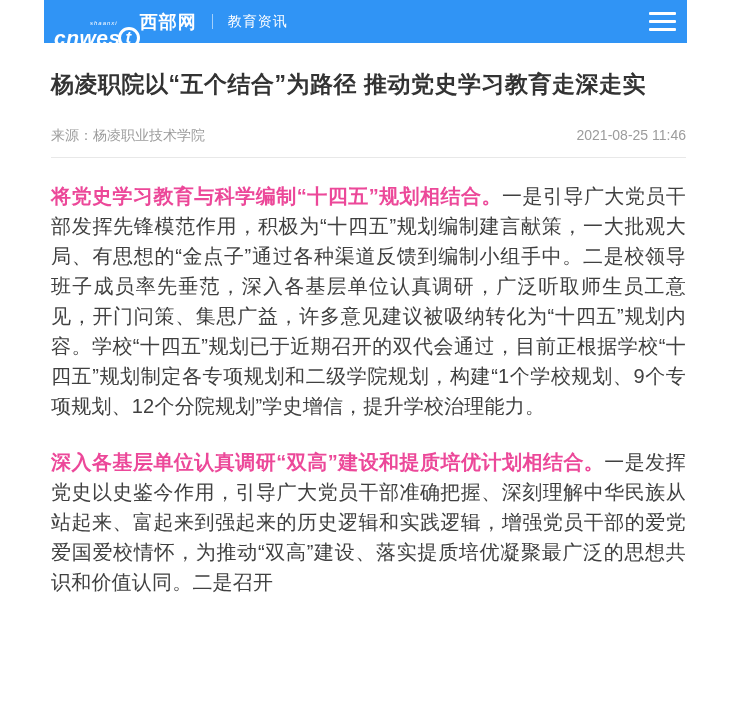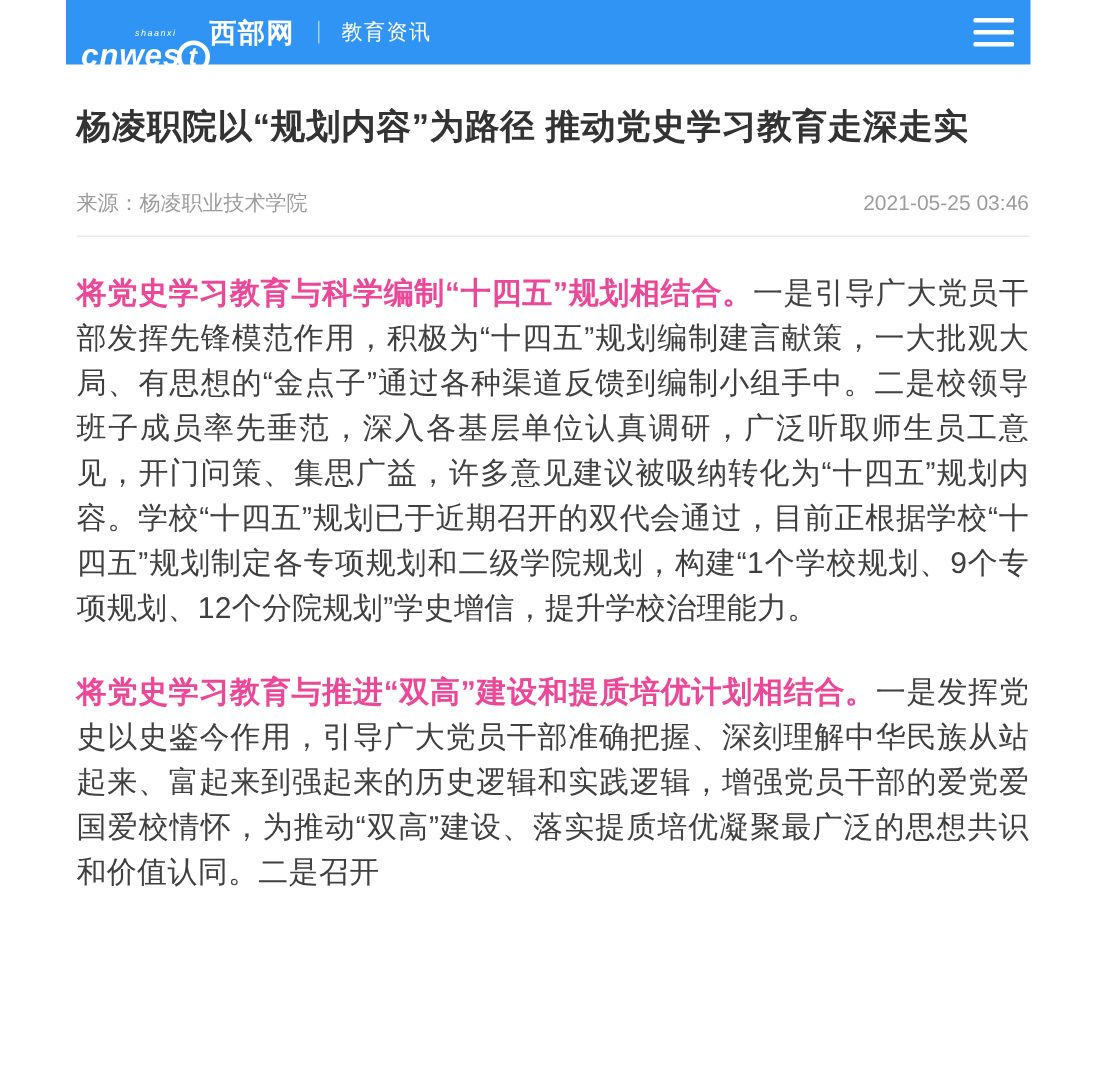--- a/index.html
+++ b/index.html
@@ -153,28 +153,28 @@
     <span class="section">教育资讯</span>
     <span class="spacer"></span>
     <button class="menu" aria-label="menu">
       <i></i>
         <i></i>
         <i></i>
     </button>
   </header>
 
   <main class="article">
-    <h1>杨凌职院以“规划内容”为路径 推动党史学习教育走深走实</h1>
+    <h1>杨凌职院以“五个结合”为路径 推动党史学习教育走深走实</h1>
 
     <div class="meta">
       <span class="src"><span>来源：</span><span>杨凌职业技术学院</span></span>
-      <span class="date">2021-05-25 03:46</span>
+      <span class="date">2021-08-25 11:46</span>
     </div>
 
     <hr class="rule">
 
 
     <p><b>将党史学习教育与科学编制“十四五”规划相结合。</b><span>一是引导广大党员干部发挥先锋模范作用，积极为“十四五”规划编制建言献策，一大批观大局、有思想的“金点子”通过各种渠道反馈到编制小组手中。二是校领导班子成员率先垂范，深入各基层单位认真调研，广泛听取师生员工意见，开门问策、集思广益，许多意见建议被吸纳转化为“十四五”规划内容。学校“十四五”规划已于近期召开的双代会通过，目前正根据学校“十四五”规划制定各专项规划和二级学院规划，构建“1个学校规划、9个专项规划、12个分院规划”学史增信，提升学校治理能力。</span></p>
 
-    <p><b>将党史学习教育与推进“双高”建设和提质培优计划相结合。</b><span>一是发挥党史以史鉴今作用，引导广大党员干部准确把握、深刻理解中华民族从站起来、富起来到强起来的历史逻辑和实践逻辑，增强党员干部的爱党爱国爱校情怀，为推动“双高”建设、落实提质培优凝聚最广泛的思想共识和价值认同。二是召开</span></p>
+    <p><b>深入各基层单位认真调研“双高”建设和提质培优计划相结合。</b><span>一是发挥党史以史鉴今作用，引导广大党员干部准确把握、深刻理解中华民族从站起来、富起来到强起来的历史逻辑和实践逻辑，增强党员干部的爱党爱国爱校情怀，为推动“双高”建设、落实提质培优凝聚最广泛的思想共识和价值认同。二是召开</span></p>
   </main>
 
 </div>
 
 </body></html>

